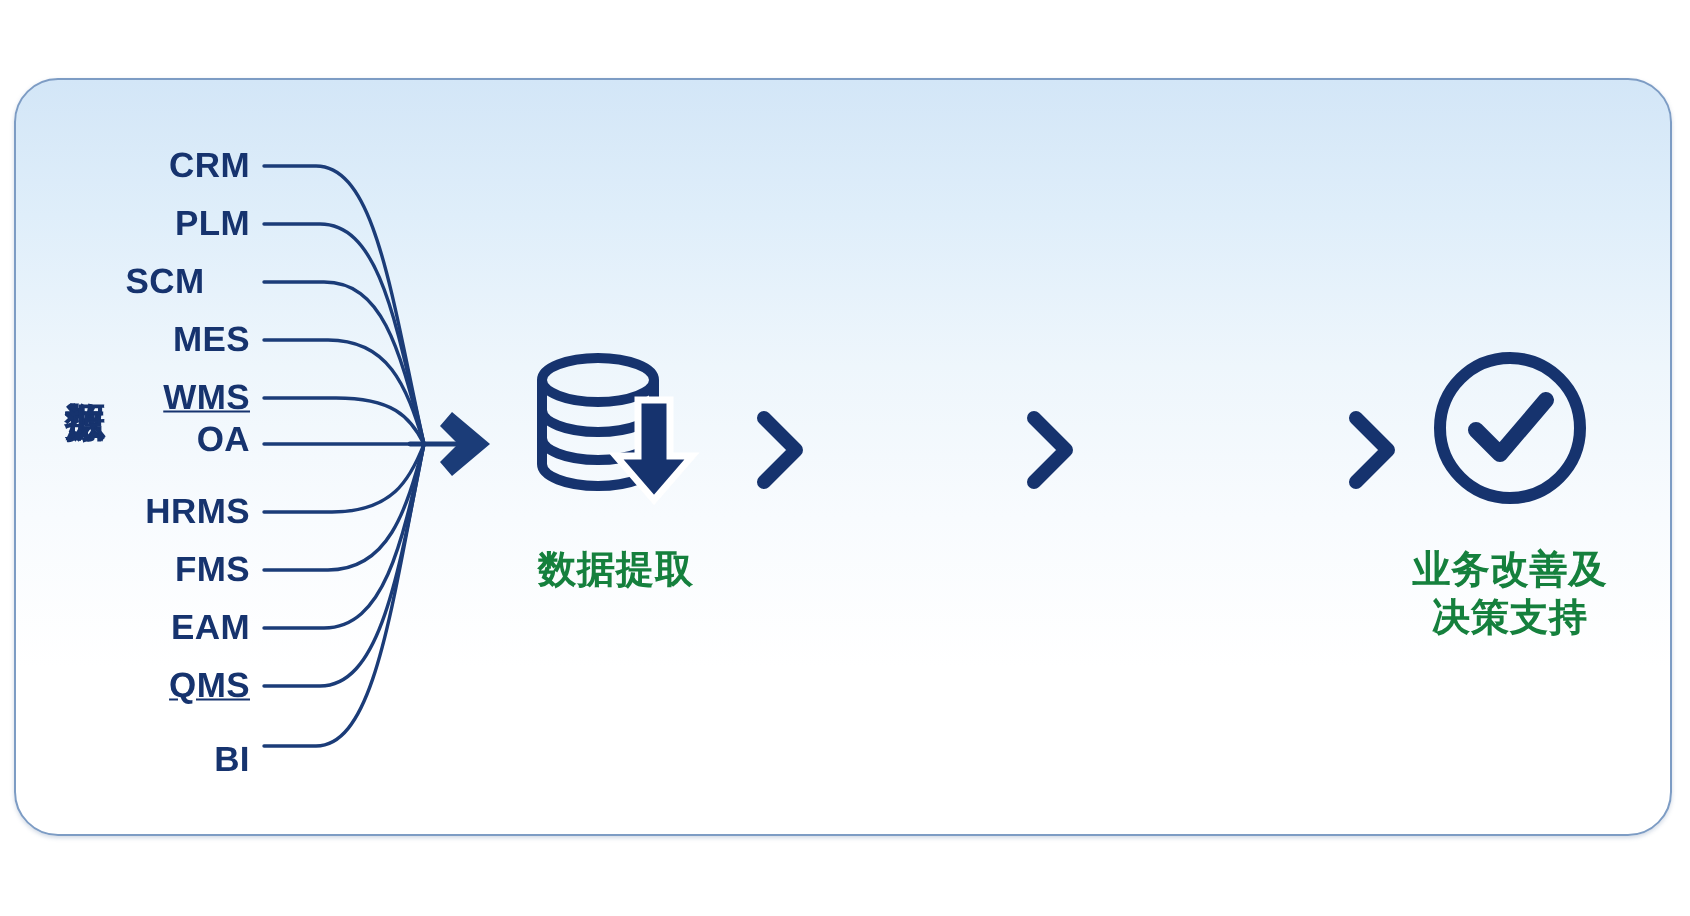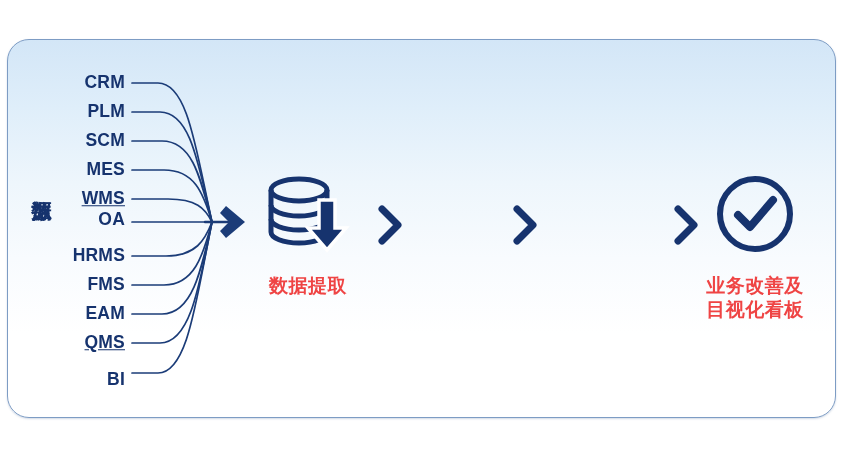--- a/index.html
+++ b/index.html
@@ -92,21 +92,21 @@
   .stage-icon {
     height: 92px;
     display: flex;
     align-items: center;
     justify-content: center;
   }
   .stage-label {
     margin-top: 14px;
     font-size: 19px;
     font-weight: bold;
-    color: #ef4444;
+    color: #15803d;
     line-height: 1.25;
     letter-spacing: 0.5px;
     white-space: pre-line;
   }
   .chevron {
     position: absolute;
     top: 205px;
     width: 26px;
     height: 40px;
   }
@@ -175,27 +175,27 @@
   </div>
 
   <div class="stage-col" style="left:680px;">
     <div class="stage-icon">
       <svg width="84" height="84" viewBox="0 0 84 84" xmlns="http://www.w3.org/2000/svg">
         <circle cx="42" cy="42" r="35" fill="none" stroke="#16336e" stroke-width="6"></circle>
         <path d="M25 43 L37 55 L60 28" fill="none" stroke="#16336e" stroke-width="8" stroke-linecap="round" stroke-linejoin="round"></path>
       </svg>
     </div>
     <div class="stage-label">业务改善及
-目视化看板</div>
+决策支持</div>
   </div>
 
   <div id="sources">
       <div class="src-item" style="top: 15px;">CRM</div>
       <div class="src-item" style="top: 44px;">PLM</div>
-      <div class="src-item" style="top: 73px;">SCM</div>
+      <div class="src-item" style="top: 73px; text-align: center;">SCM</div>
       <div class="src-item" style="top: 102px;">MES</div>
       <div class="src-item" style="top: 131px; text-decoration: underline;">WMS</div>
       <div class="src-item" style="top: 152px;">OA</div>
       <div class="src-item" style="top: 188px;">HRMS</div>
       <div class="src-item" style="top: 217px;">FMS</div>
       <div class="src-item" style="top: 246px;">EAM</div>
       <div class="src-item" style="top: 275px; text-decoration: underline;">QMS</div>
       <div class="src-item" style="top: 312px;">BI</div>
     </div>
 

